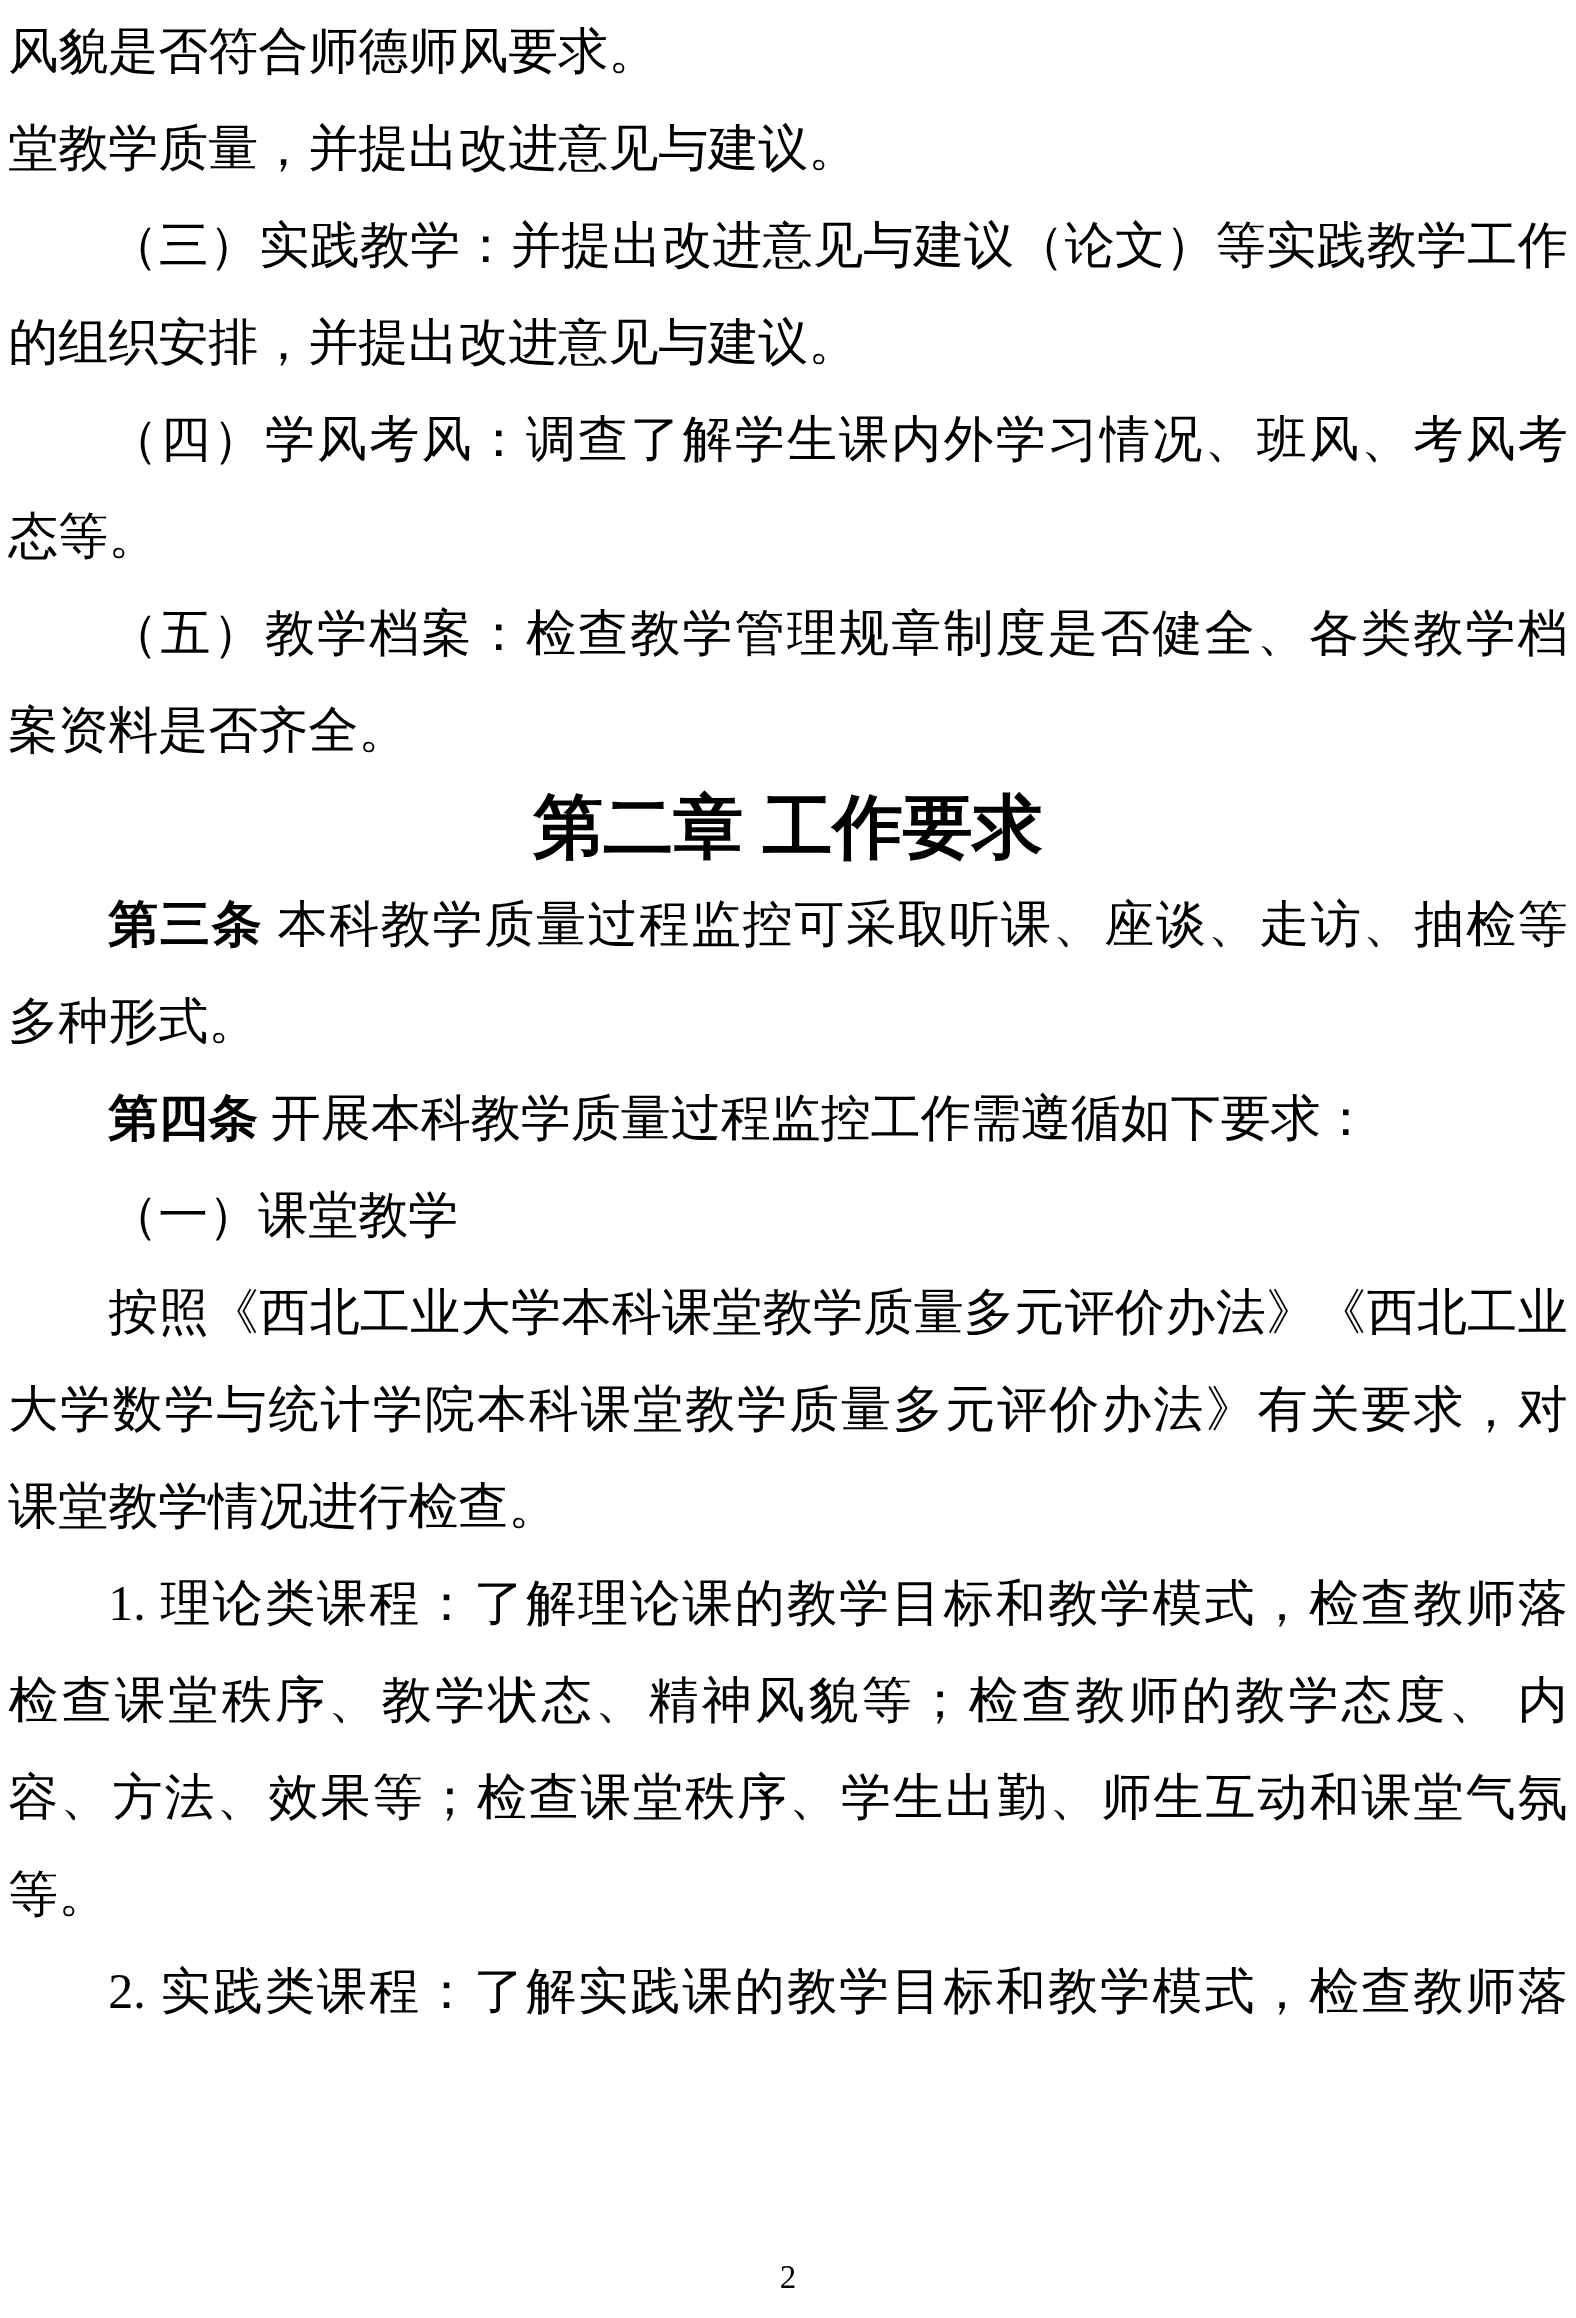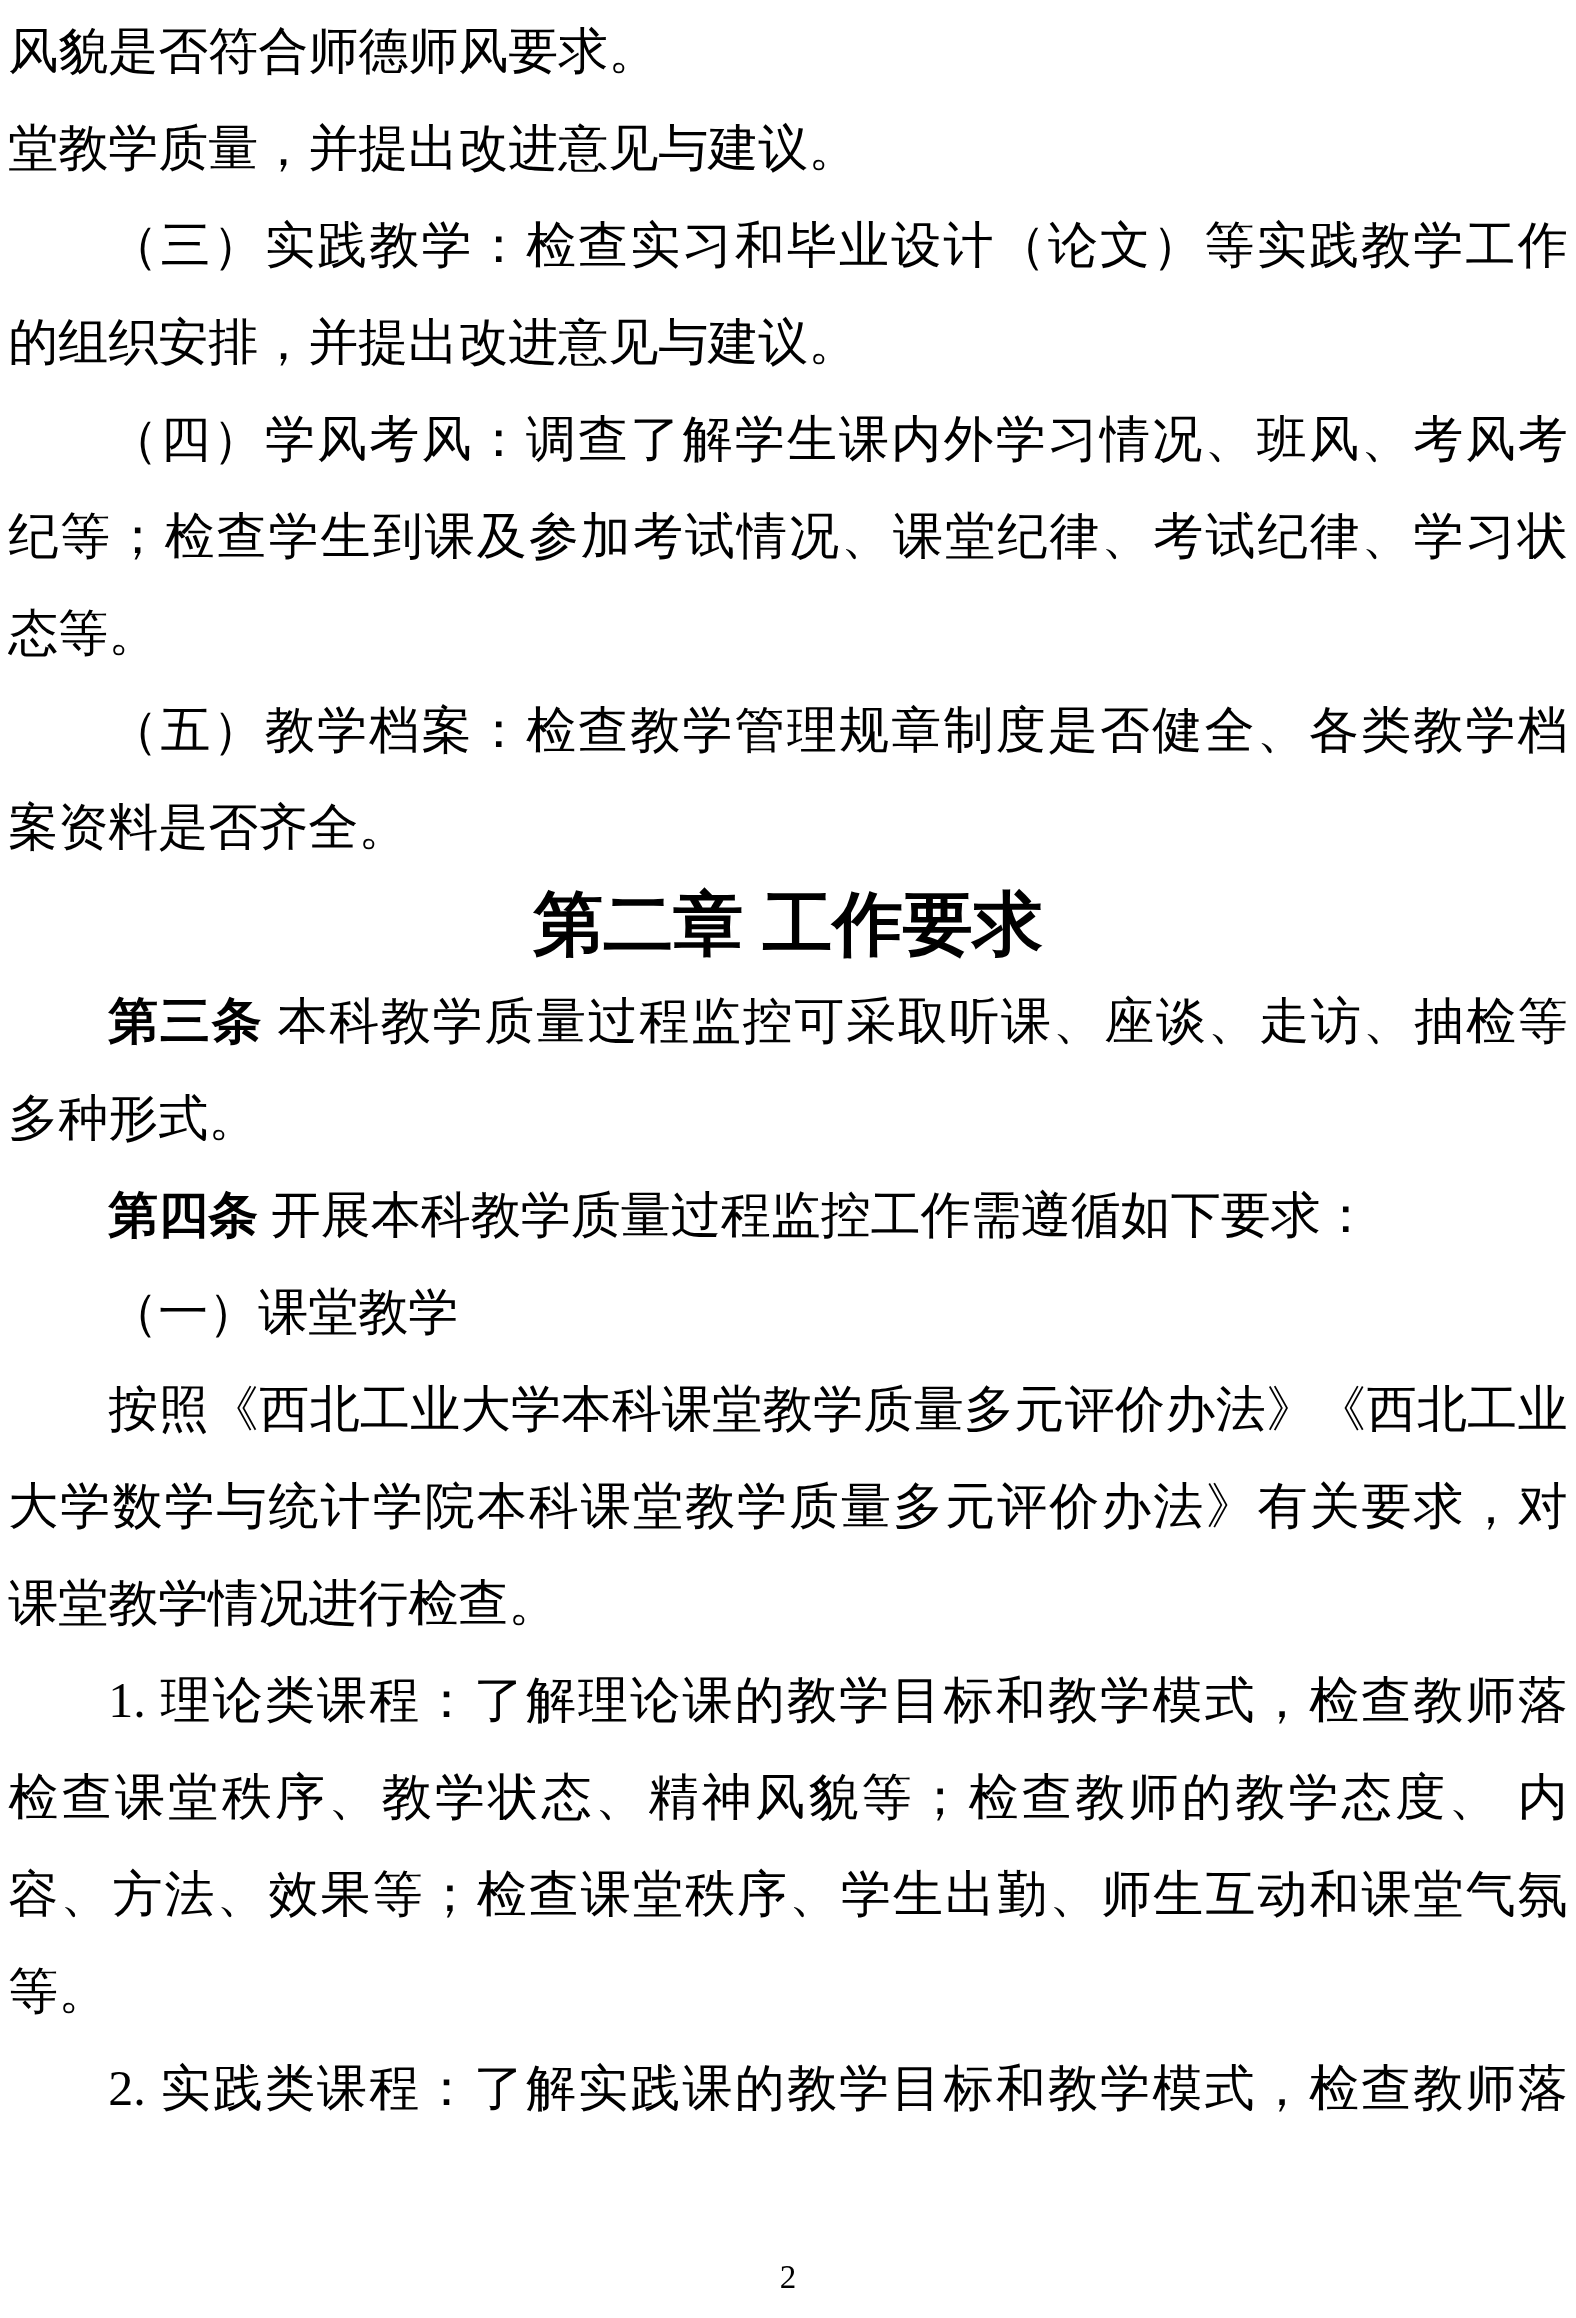--- a/index.html
+++ b/index.html
@@ -59,24 +59,23 @@
     color: #000000;
   }
 </style>
 </head>
 <body>
 
 <div class="page">
   <div class="content">
       <div class="line align-left"><span class="run">风貌是否符合师德师风要求。</span></div>
       <div class="line align-left"><span class="run">堂教学质量，并提出改进意见与建议。</span></div>
-      <div class="line align-justify indent"><span class="run">（三）实践教学：检查实习和毕业设计（论文）等实践教学工作</span></div>
+      <div class="line align-justify indent"><span class="run">（三）实践教学：并提出改进意见与建议（论文）等实践教学工作</span></div>
       <div class="line align-left"><span class="run">的组织安排，并提出改进意见与建议。</span></div>
       <div class="line align-justify indent"><span class="run">（四）学风考风：调查了解学生课内外学习情况、班风、考风考</span></div>
-      <div class="line align-justify"><span class="run">纪等；检查学生到课及参加考试情况、课堂纪律、考试纪律、学习状</span></div>
       <div class="line align-left"><span class="run">态等。</span></div>
       <div class="line align-justify indent"><span class="run">（五）教学档案：检查教学管理规章制度是否健全、各类教学档</span></div>
       <div class="line align-left"><span class="run">案资料是否齐全。</span></div>
       <div class="line align-center heading"><span class="run bold">第二章 工作要求</span></div>
       <div class="line align-justify indent"><span class="run bold">第三条</span><span class="run"> 本科教学质量过程监控可采取听课、座谈、走访、抽检等</span></div>
       <div class="line align-left"><span class="run">多种形式。</span></div>
       <div class="line align-left indent"><span class="run bold">第四条</span><span class="run"> 开展本科教学质量过程监控工作需遵循如下要求：</span></div>
       <div class="line align-left indent"><span class="run">（一）课堂教学</span></div>
       <div class="line align-justify indent"><span class="run">按照《西北工业大学本科课堂教学质量多元评价办法》《西北工业</span></div>
       <div class="line align-justify"><span class="run">大学数学与统计学院本科课堂教学质量多元评价办法》有关要求，对</span></div>

